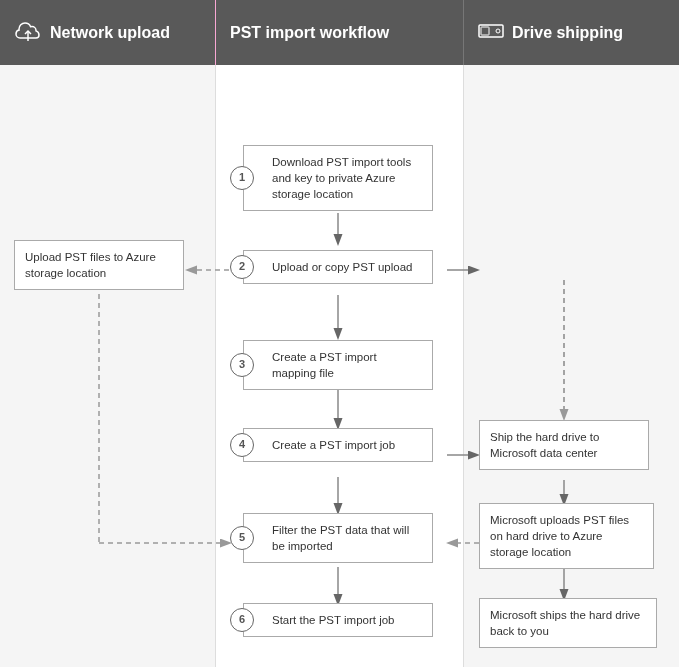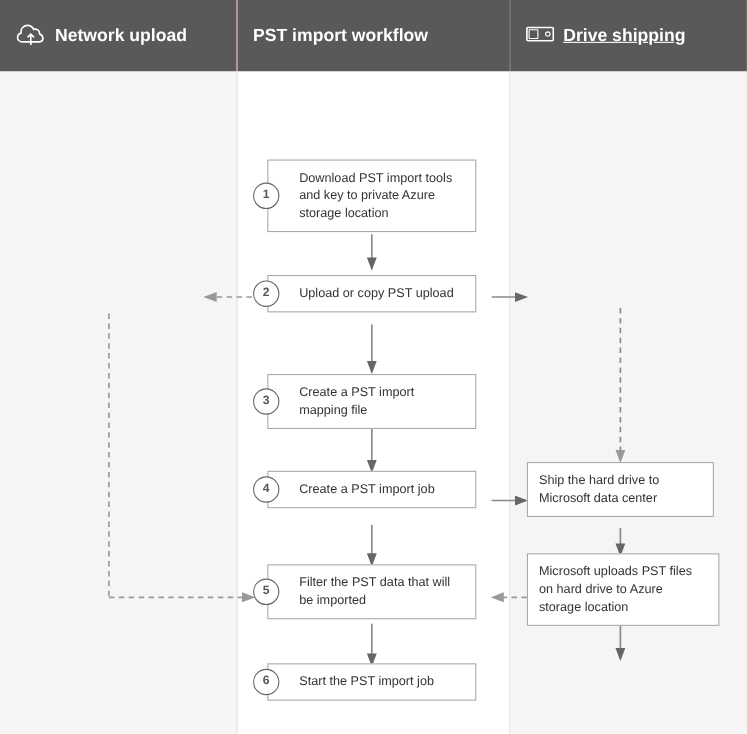--- a/index.html
+++ b/index.html
@@ -31,21 +31,21 @@
       font-weight: 600;
       display: flex;
       align-items: center;
       gap: 8px;
       padding: 10px 14px;
       height: 65px;
     }
 
     .col-header-network { width: 215px; }
     .col-header-workflow { width: 249px; border-left: 1px solid #f9a8d4; border-right: 1px solid #777; }
-    .col-header-drive { width: 215px; text-decoration: underline; }
+    .col-header-drive { width: 215px; }
 
     .header-icon {
       font-size: 20px;
       line-height: 1;
     }
 
     
     .content-area {
       position: relative;
       width: 679px;
@@ -182,20 +182,23 @@
 
       <line x1="479" y1="478" x2="449" y2="478" stroke="#999" stroke-width="1.5" stroke-dasharray="5,4" marker-end="url(#arrow-dashed)"></line>
 
       <line x1="99" y1="220" x2="99" y2="478" stroke="#999" stroke-width="1.5" stroke-dasharray="5,4"></line>
       <line x1="99" y1="478" x2="229" y2="478" stroke="#999" stroke-width="1.5" stroke-dasharray="5,4" marker-end="url(#arrow-dashed)"></line>
 
       <line x1="564" y1="498" x2="564" y2="533" stroke="#888" stroke-width="1.5" marker-end="url(#arrow-solid)"></line>
 
     </svg>
 
+    <div class="box" style="left:14px; top:175px; width:170px;">
+      <span>Upload PST files to Azure storage location</span>
+    </div>
 
     <div class="step-box" style="left:243px; top:80px; width:190px;">
       <div class="step-num">1</div>
       <span>Download PST import tools and key to private Azure storage location</span>
     </div>
 
     <div class="step-box" style="left:243px; top:185px; width:190px;">
       <div class="step-num">2</div>
       <span>Upload or copy PST upload</span>
     </div>
@@ -222,15 +225,18 @@
 
 
     <div class="box" style="left:479px; top:355px; width:170px;">
       <span>Ship the hard drive to Microsoft data center</span>
     </div>
 
     <div class="box" style="left:479px; top:438px; width:175px;">
       <span>Microsoft uploads PST files on hard drive to Azure storage location</span>
     </div>
 
+    <div class="box" style="left:479px; top:533px; width:178px;">
+      <span>Microsoft ships the hard drive back to you</span>
+    </div>
 
   </div>
 </div>
 
 </body></html>

